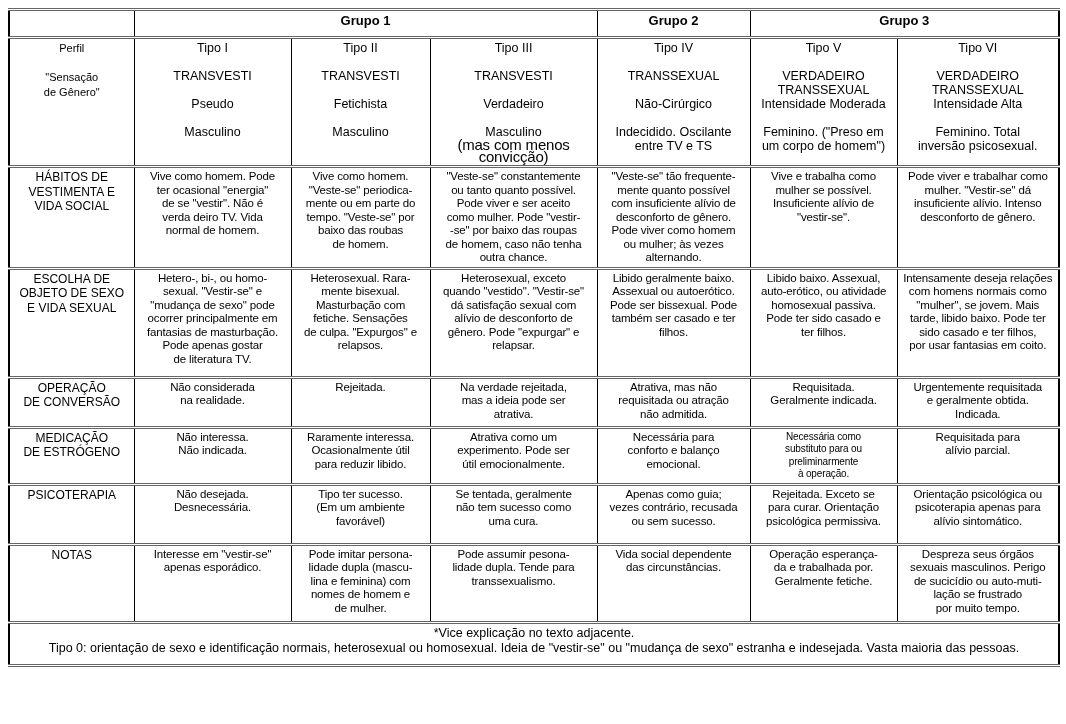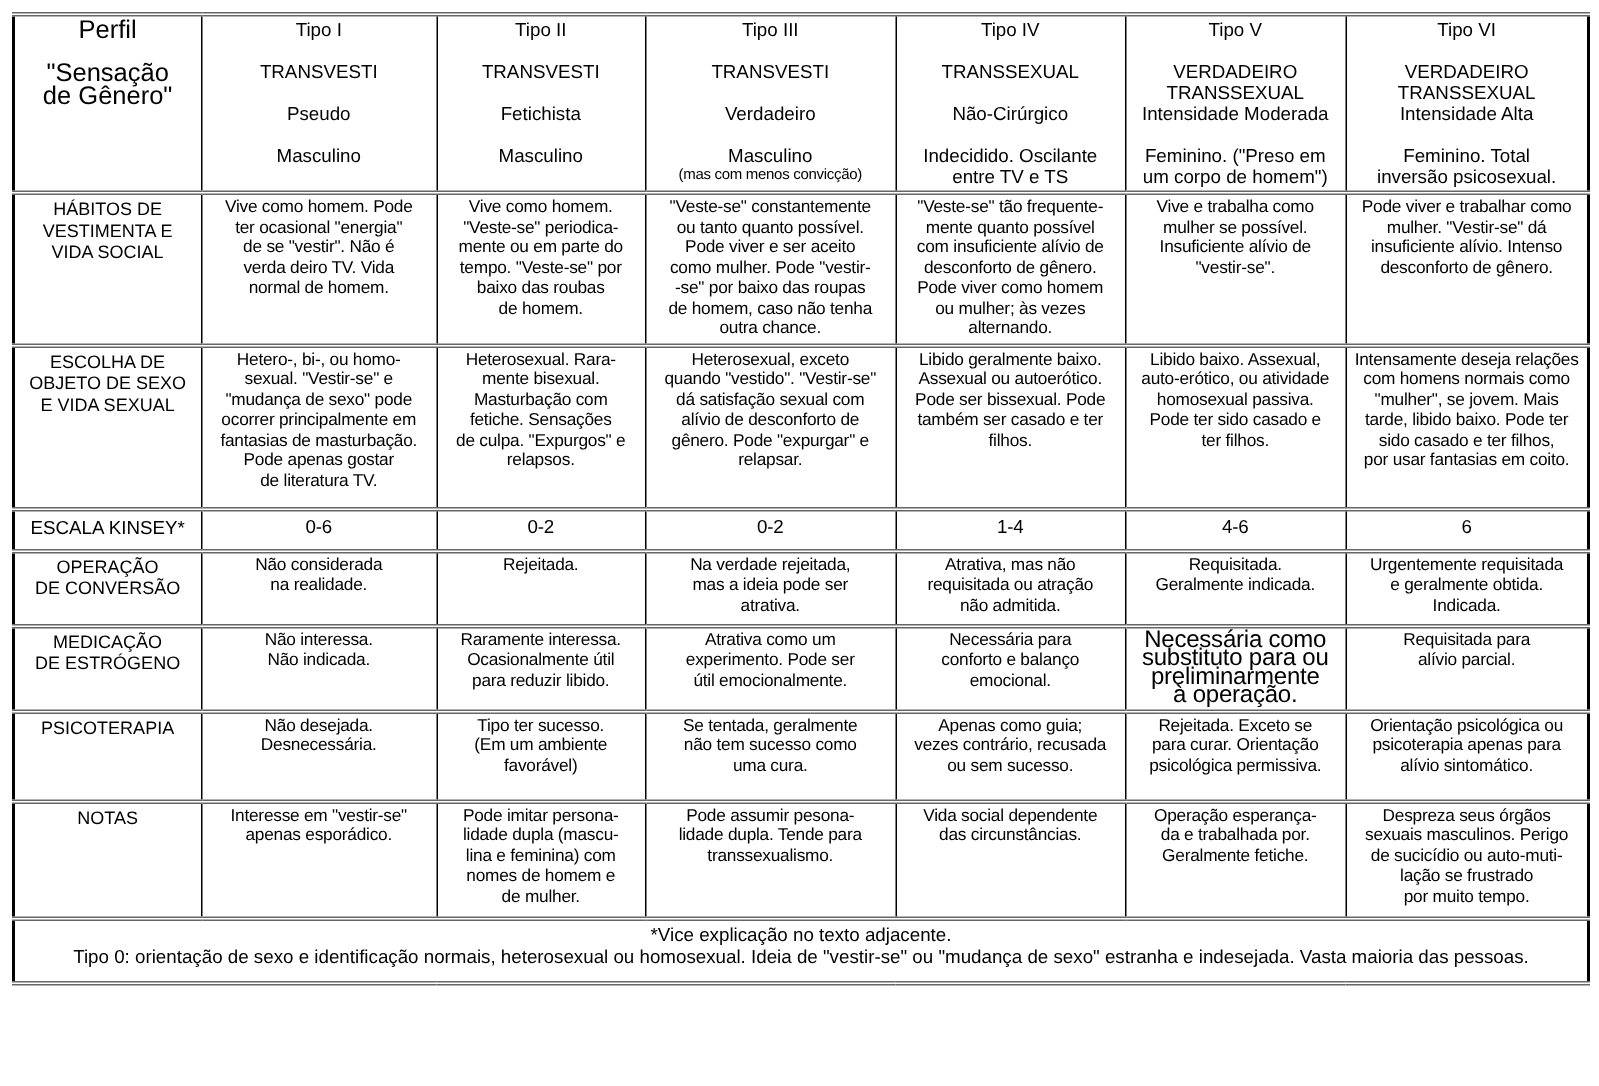--- a/index.html
+++ b/index.html
@@ -13,28 +13,28 @@
   
   .h-title{height:44px}.h-group{height:28px}.h-perfil{height:118px}
   .h-r0{height:95px}.h-r1{height:109px}.h-kin{height:28px}.h-r3{height:50px}
   .h-r4{height:57px}.h-r5{height:60px}.h-r6{height:78px}.h-foot{height:43px}
   
   td.title-cell{border-top:0;vertical-align:middle;font-weight:bold;font-style:italic;
     font-size:14px;line-height:19px;}
   
   td.group-cell{vertical-align:middle;font-weight:bold;font-size:13px;}
   
-  td.profile-label{vertical-align:middle;font-size:17px;line-height:14.5px;}
+  td.profile-label{vertical-align:middle;font-size:11px;line-height:14.5px;}
   td.typehead{font-size:12.5px;line-height:14px;padding-top:5px;}
-  .small-note{display:block;font-size:10px;line-height:12px;letter-spacing:-0.2px;}
+  .small-note{display:block;font-size:15px;line-height:12px;letter-spacing:-0.2px;}
   
   td.rowlabel{font-size:12px;line-height:14.5px;padding-top:4px;}
   
   td.body{font-size:11.5px;line-height:13.5px;letter-spacing:-0.15px;padding-top:4px;}
-  td.body.xs{font-size:16px;line-height:12.5px;}
+  td.body.xs{font-size:10px;line-height:12.5px;}
   tr.kinsey-row td{vertical-align:middle;font-size:12.5px;padding-top:0;}
   
   td.foot-cell{border-bottom:0;text-align:left;vertical-align:top;
     font-size:12.5px;line-height:15px;padding:3px 4px;}
 </style>
 </head>
 <body>
 
 <div class="wrap">
 <table class="tbl">
@@ -43,20 +43,26 @@
         <col style="width:157px">
         <col style="width:139px">
     <col style="width:167px">
         <col style="width:153px">
         <col style="width:147px">
     <col style="width:162px">
   </colgroup>
 
   <tbody>
 
+  <tr class="h-group">
+    <td class="group-cell"></td>
+    <td colspan="3" class="group-cell">Grupo 1</td>
+    <td class="group-cell">Grupo 2</td>
+    <td colspan="2" class="group-cell">Grupo 3</td>
+  </tr>
 
   <tr class="h-perfil">
     <td class="profile-label pre">Perfil
 
 "Sensação
 de Gênero"</td>
     <td class="typehead">
       <span class="pre">Tipo I
 
 TRANSVESTI
@@ -194,29 +200,20 @@
 Pode ter sido casado e
 ter filhos.</td>
     <td class="body pre">Intensamente deseja relações
 com homens normais como
 "mulher", se jovem. Mais
 tarde, libido baixo. Pode ter
 sido casado e ter filhos,
 por usar fantasias em coito.</td>
   </tr>
 
-  <tr class="h-kin kinsey-row">
-    <td class="rowlabel pre">ESCALA KINSEY*</td>
-    <td class="body pre">0-6</td>
-    <td class="body pre">0-2</td>
-    <td class="body pre">0-2</td>
-    <td class="body pre">1-4</td>
-    <td class="body pre">4-6</td>
-    <td class="body pre">6</td>
-  </tr>
 
   <tr class="h-r3">
     <td class="rowlabel pre">OPERAÇÃO
 DE CONVERSÃO</td>
     <td class="body pre">Não considerada
 na realidade.</td>
     <td class="body pre">Rejeitada.</td>
     <td class="body pre">Na verdade rejeitada,
 mas a ideia pode ser
 atrativa.</td>

